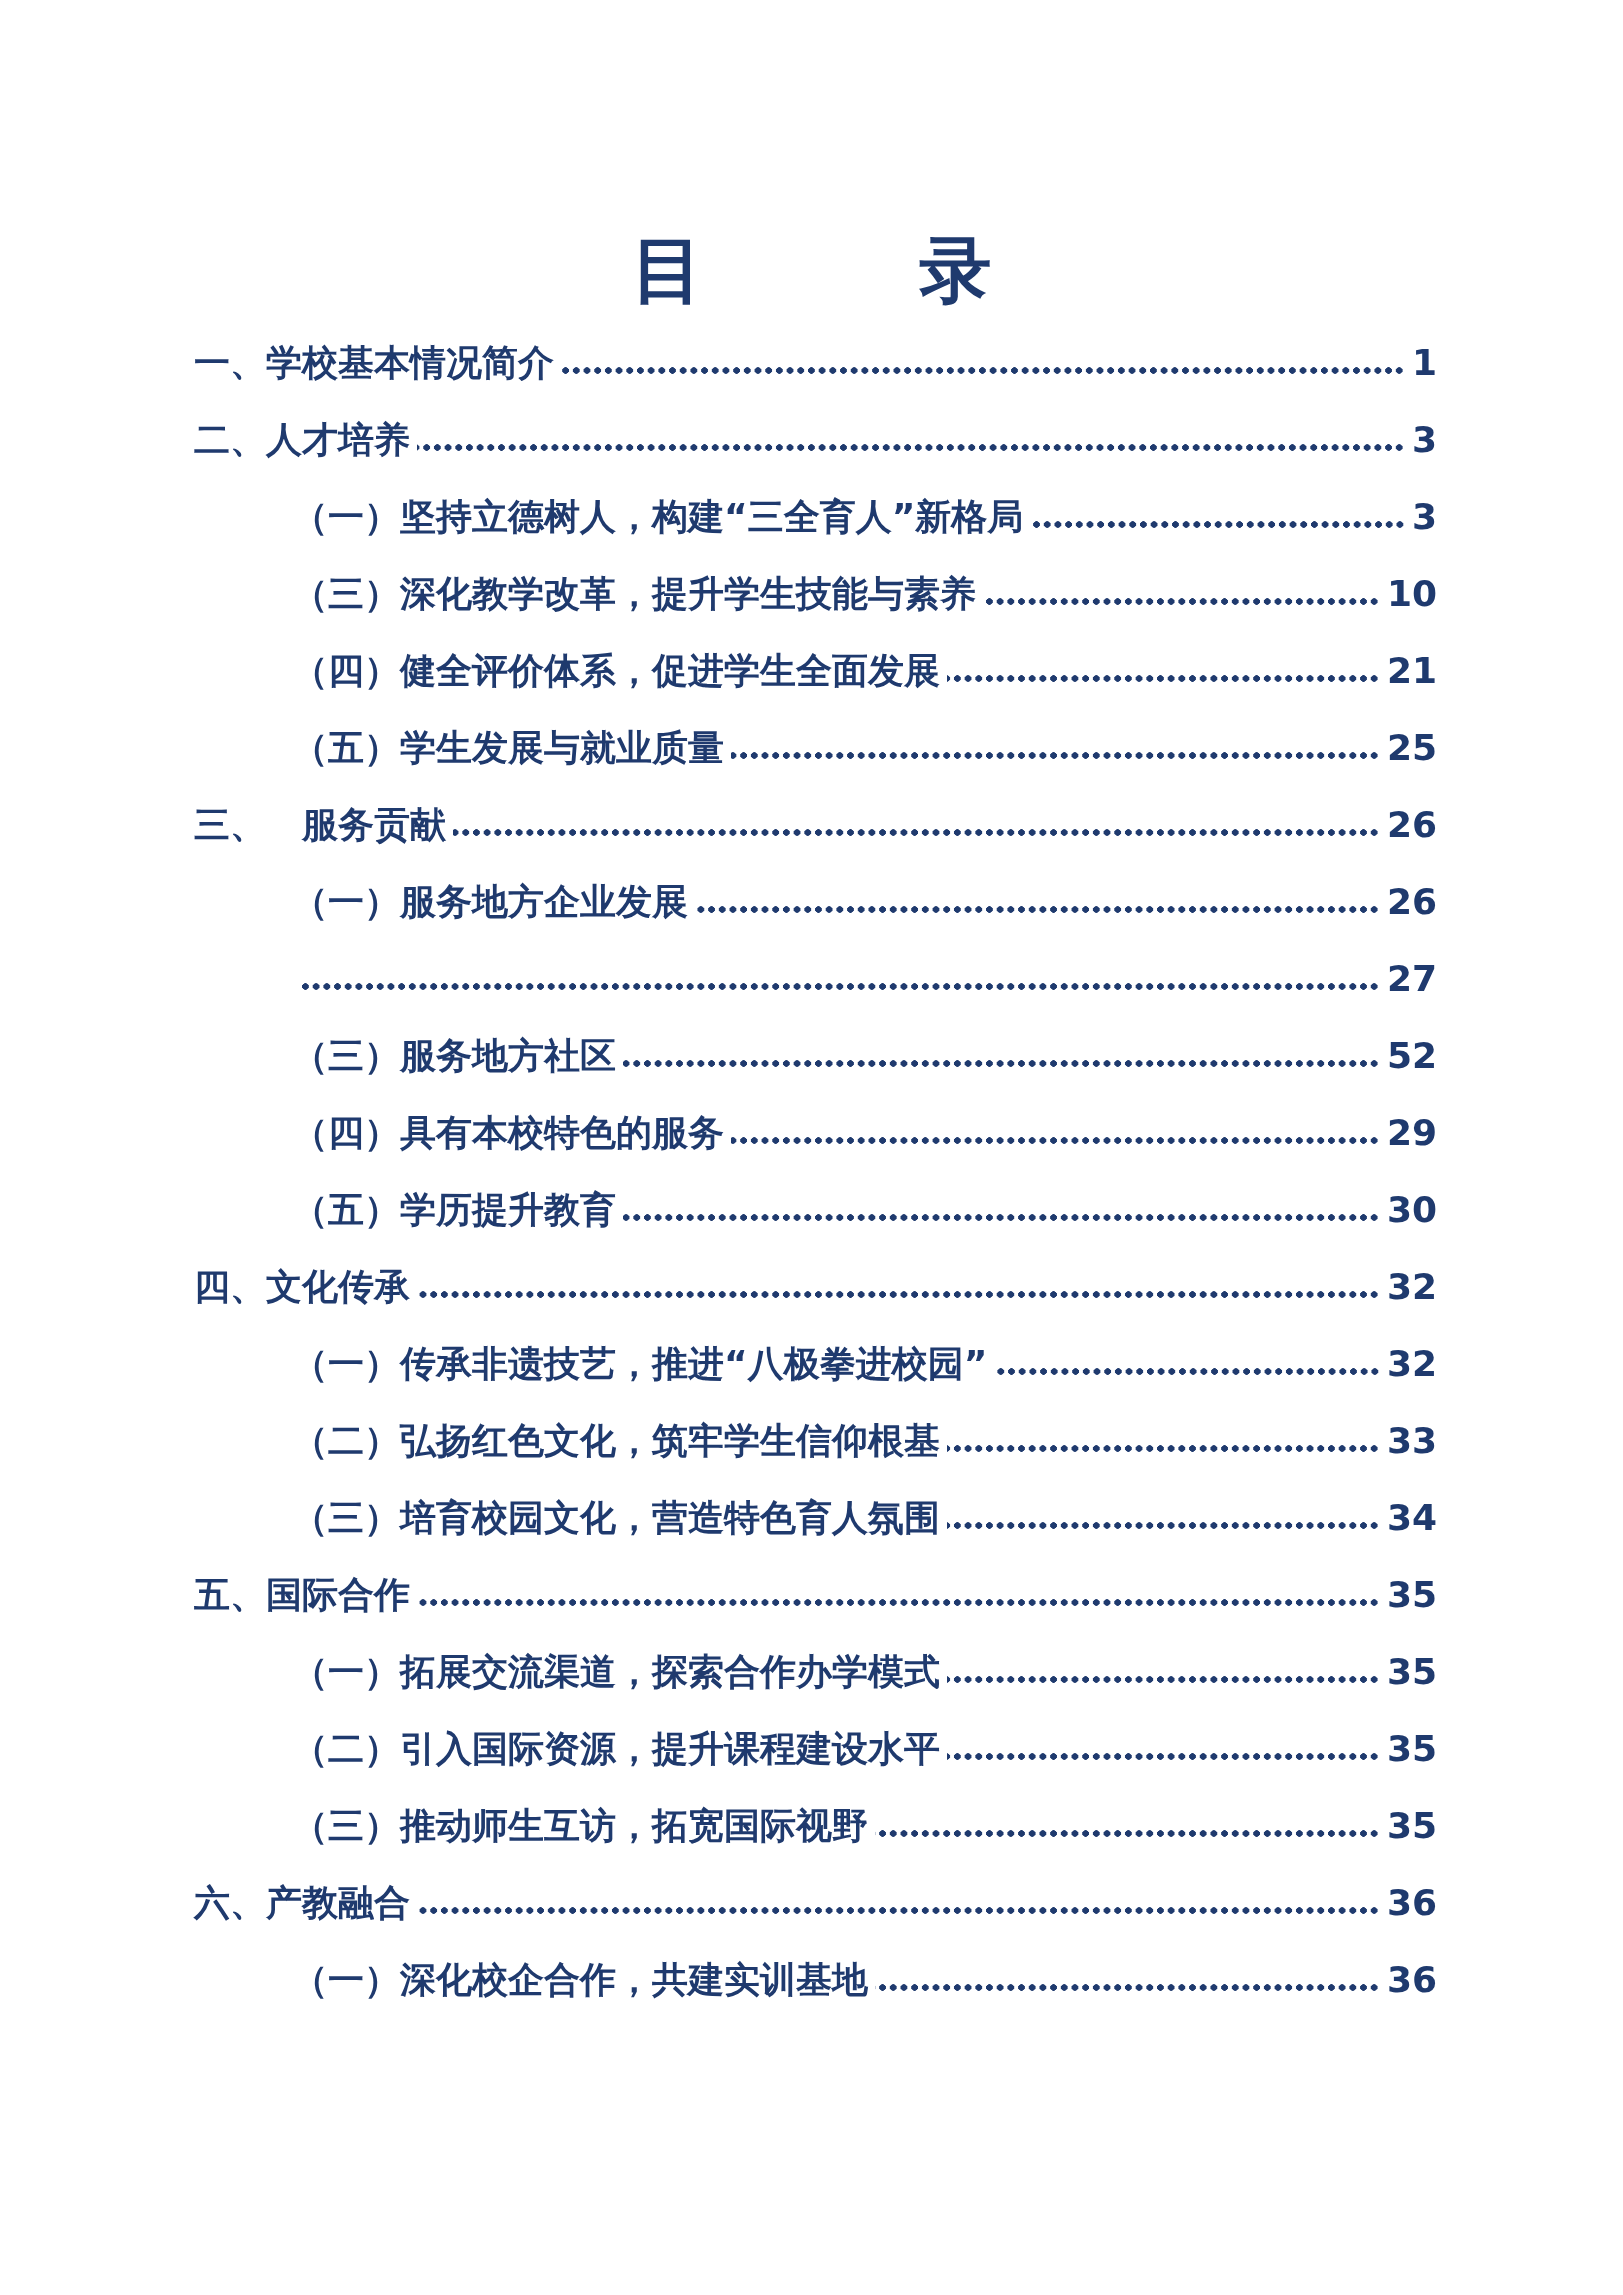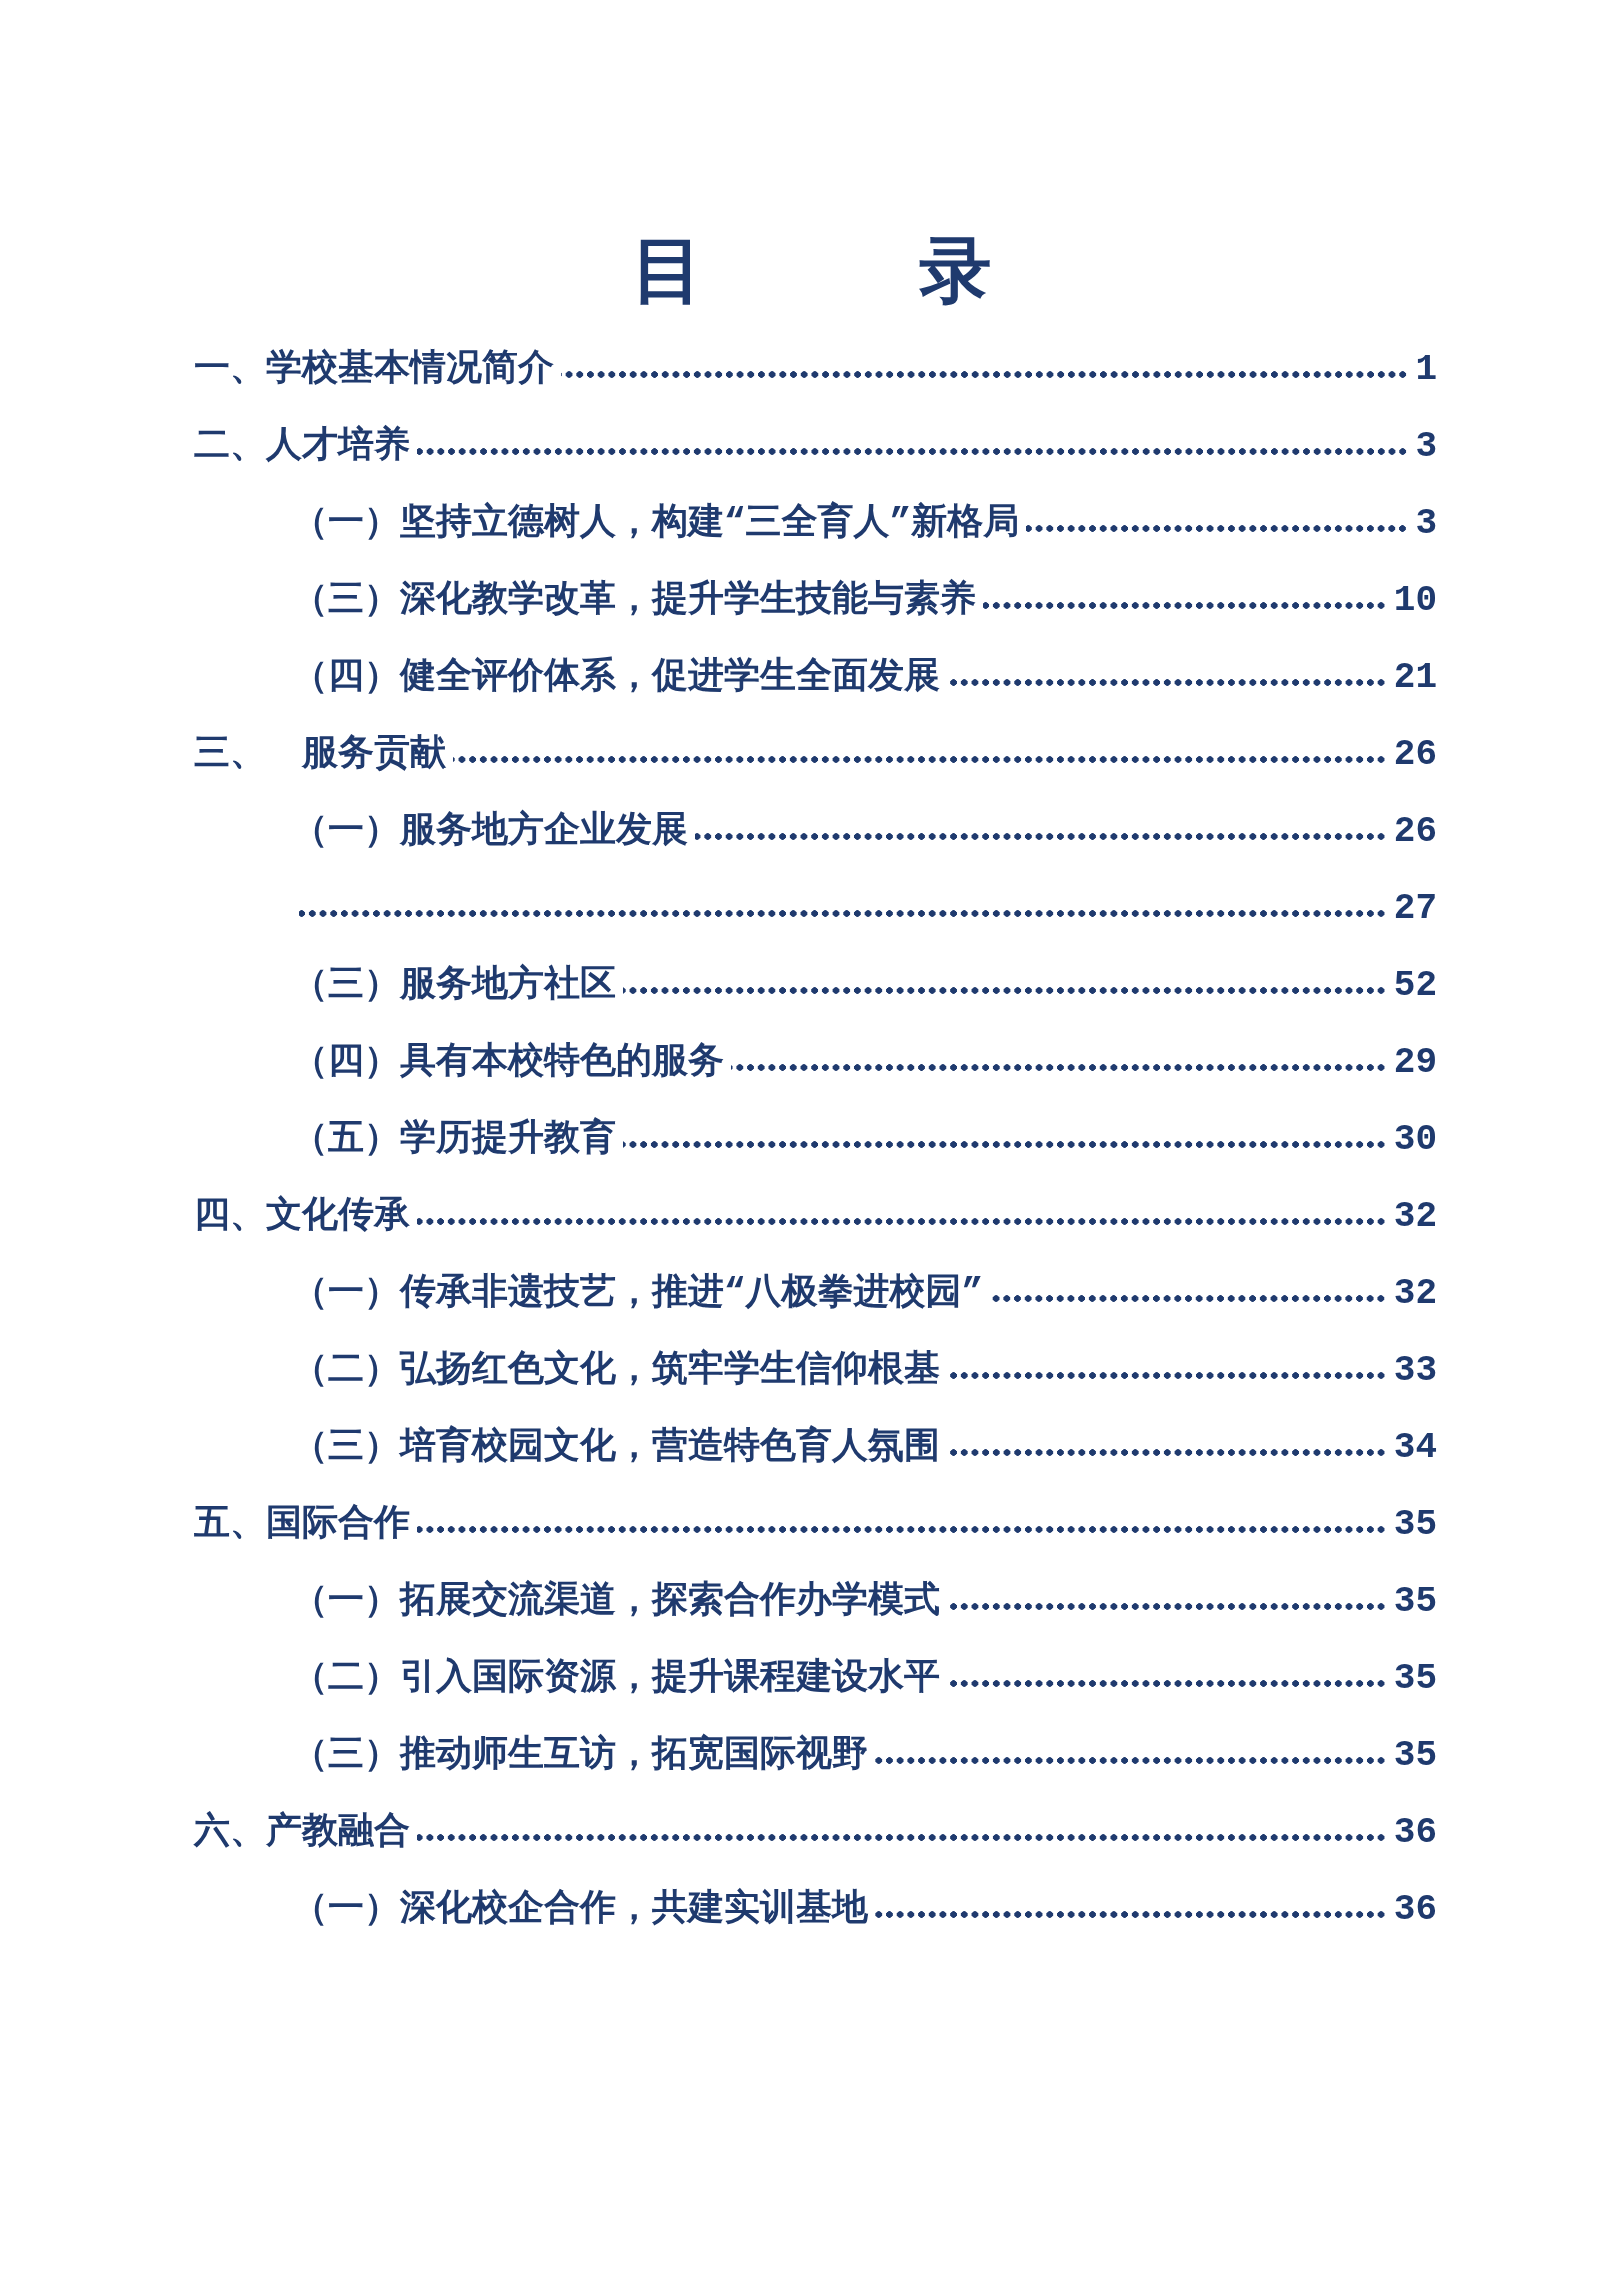--- a/index.html
+++ b/index.html
@@ -1,21 +1,21 @@
 <!DOCTYPE html>
 <html style="font-size:8.2px"><head>
   <meta charset="utf-8">
   <style>
     html, body { margin: 0; padding: 0; background: #ffffff; }
     body { width: 1623px; height: 2295px; position: relative; overflow: hidden;
            font-family: "DejaVu Sans", "Liberation Sans", sans-serif; color: #1f3a6e; }
     .title { position: absolute; left: 0; width: 1623px; top: 215px; text-align: center;
              font-size: 72px; font-weight: bold; letter-spacing: 72px; text-indent: 72px;
              line-height: 87px; margin-top: 12px; }
-    .toc { position: absolute; left: 194px; top: 344px; width: 1243px; font-family: Liberation Mono, monospace; }
+    .toc { position: absolute; left: 194px; top: 337px; width: 1243px; }
     .entry { display: flex; align-items: baseline; height: 77px; line-height: 51px;
              font-size: 36px; font-weight: bold; white-space: nowrap; }
     .entry.l2 { padding-left: 98px; }
     .entry .label { flex: 0 0 auto; }
     .entry .leader { flex: 1 1 auto; margin: 0 7.2px; height: 7.2px;
              background-image: radial-gradient(circle, #1f3a6e 3.1px, transparent 3.6px);
              background-size: 10.7px 7.2px; background-repeat: repeat-x; background-position: right bottom;
              align-self: baseline; position: relative; top: -1px; }
     .entry .page { flex: 0 0 auto; text-align: right; }
   </style>
@@ -42,20 +42,25 @@
     </div>
   <div class="entry l2">
       <span class="label">（三）深化教学改革，提升学生技能与素养</span>
       <span class="leader"></span>
       <span class="page">10</span>
     </div>
   <div class="entry l2">
       <span class="label">（四）健全评价体系，促进学生全面发展</span>
       <span class="leader"></span>
       <span class="page">21</span>
+    </div>
+  <div class="entry l2">
+      <span class="label">（五）学生发展与就业质量</span>
+      <span class="leader"></span>
+      <span class="page">25</span>
     </div>
   <div class="entry l1">
       <span class="label">三、　服务贡献</span>
       <span class="leader"></span>
       <span class="page">26</span>
     </div>
   <div class="entry l2">
       <span class="label">（一）服务地方企业发展</span>
       <span class="leader"></span>
       <span class="page">26</span>

